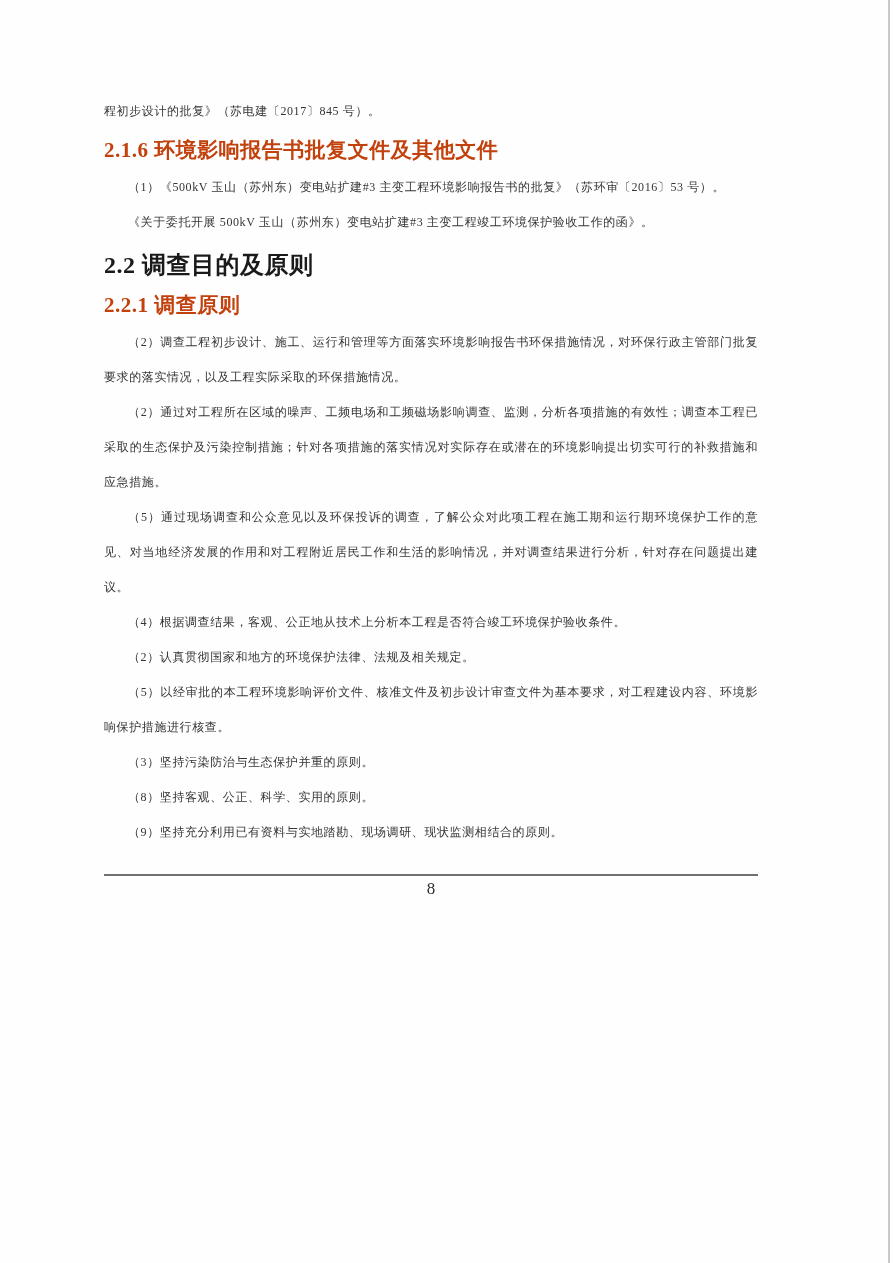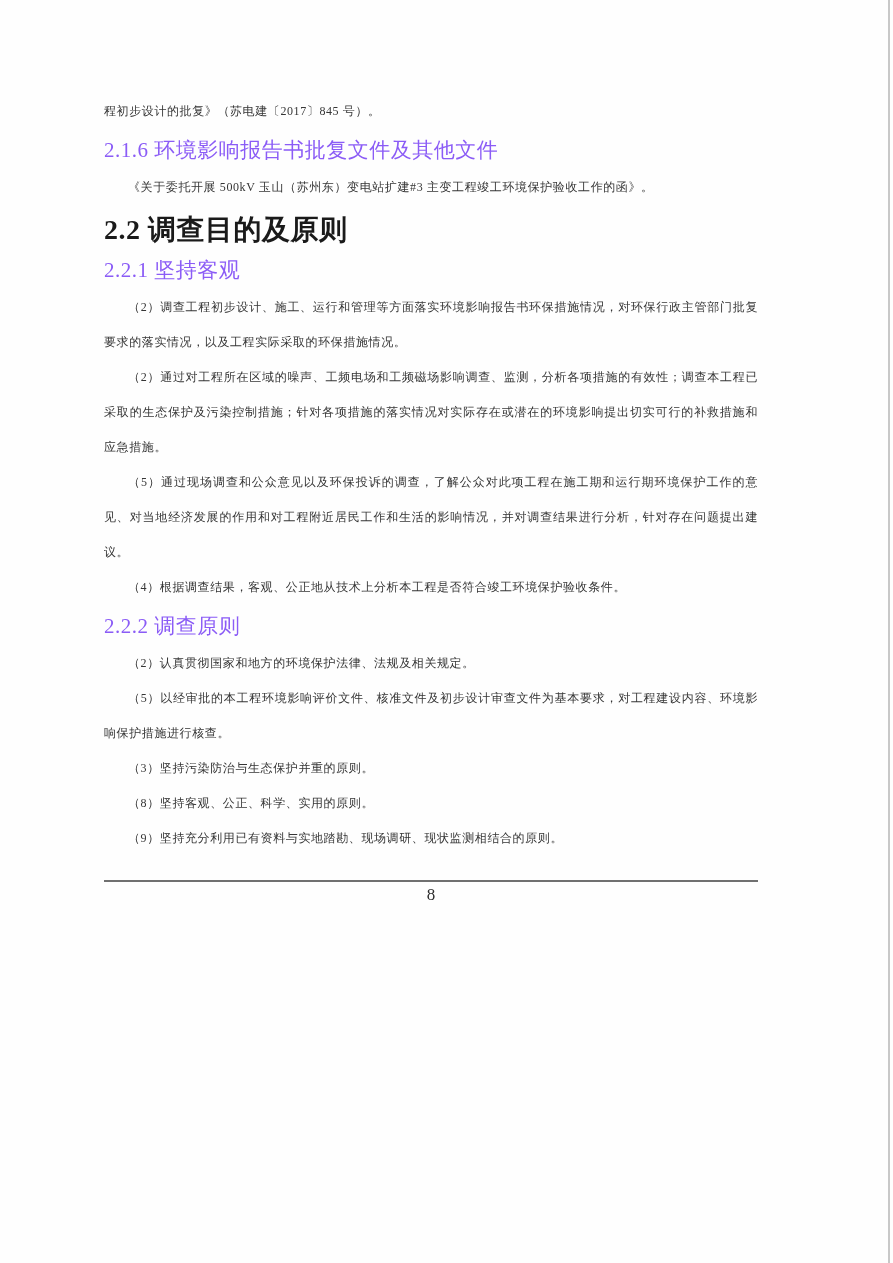--- a/index.html
+++ b/index.html
@@ -39,27 +39,27 @@
     text-indent: 2em;
     color: #353535;
   }
   .para.no-indent {
     text-indent: 0;
   }
   .heading-l3 {
     margin: 4px 0 2px 0;
     font-size: 21px;
     line-height: 35px;
-    font-weight: normal;
-    color: #8b5cf6;
+    font-weight: bold;
+    color: #c2410c;
     letter-spacing: 0.5px;
   }
   .heading-l2 {
     margin: 6px 0 2px 0;
-    font-size: 28px;
+    font-size: 24px;
     line-height: 38px;
     font-weight: bold;
     color: #1a1a1a;
     letter-spacing: 0.5px;
   }
   .footer {
     margin-top: 24px;
     border-top: 2px solid #707070;
     text-align: center;
   }
@@ -75,39 +75,39 @@
 <body>
 
 <div class="page-edge-right"></div>
 
 <div class="content">
 
   <p class="para no-indent">程初步设计的批复》（苏电建〔2017〕845 号）。</p>
 
   <h3 class="heading-l3">2.1.6 环境影响报告书批复文件及其他文件</h3>
 
+  <p class="para">（1）《500kV 玉山（苏州东）变电站扩建#3 主变工程环境影响报告书的批复》（苏环审〔2016〕53 号）。</p>
 
 
 
   <p class="para">《关于委托开展 500kV 玉山（苏州东）变电站扩建#3 主变工程竣工环境保护验收工作的函》。</p>
 
   <h2 class="heading-l2">2.2 调查目的及原则</h2>
 
-  <h3 class="heading-l3">2.2.1 坚持客观</h3>
+  <h3 class="heading-l3">2.2.1 调查原则</h3>
 
 
   <p class="para">（2）调查工程初步设计、施工、运行和管理等方面落实环境影响报告书环保措施情况，对环保行政主管部门批复要求的落实情况，以及工程实际采取的环保措施情况。</p>
 
   <p class="para">（2）通过对工程所在区域的噪声、工频电场和工频磁场影响调查、监测，分析各项措施的有效性；调查本工程已采取的生态保护及污染控制措施；针对各项措施的落实情况对实际存在或潜在的环境影响提出切实可行的补救措施和应急措施。</p>
 
   <p class="para">（5）通过现场调查和公众意见以及环保投诉的调查，了解公众对此项工程在施工期和运行期环境保护工作的意见、对当地经济发展的作用和对工程附近居民工作和生活的影响情况，并对调查结果进行分析，针对存在问题提出建议。</p>
 
   <p class="para">（4）根据调查结果，客观、公正地从技术上分析本工程是否符合竣工环境保护验收条件。</p>
 
-  <h3 class="heading-l3">2.2.2 调查原则</h3>
 
   <p class="para">（2）认真贯彻国家和地方的环境保护法律、法规及相关规定。</p>
 
   <p class="para">（5）以经审批的本工程环境影响评价文件、核准文件及初步设计审查文件为基本要求，对工程建设内容、环境影响保护措施进行核查。</p>
 
   <p class="para">（3）坚持污染防治与生态保护并重的原则。</p>
 
   <p class="para">（8）坚持客观、公正、科学、实用的原则。</p>
 
   <p class="para">（9）坚持充分利用已有资料与实地踏勘、现场调研、现状监测相结合的原则。</p>

